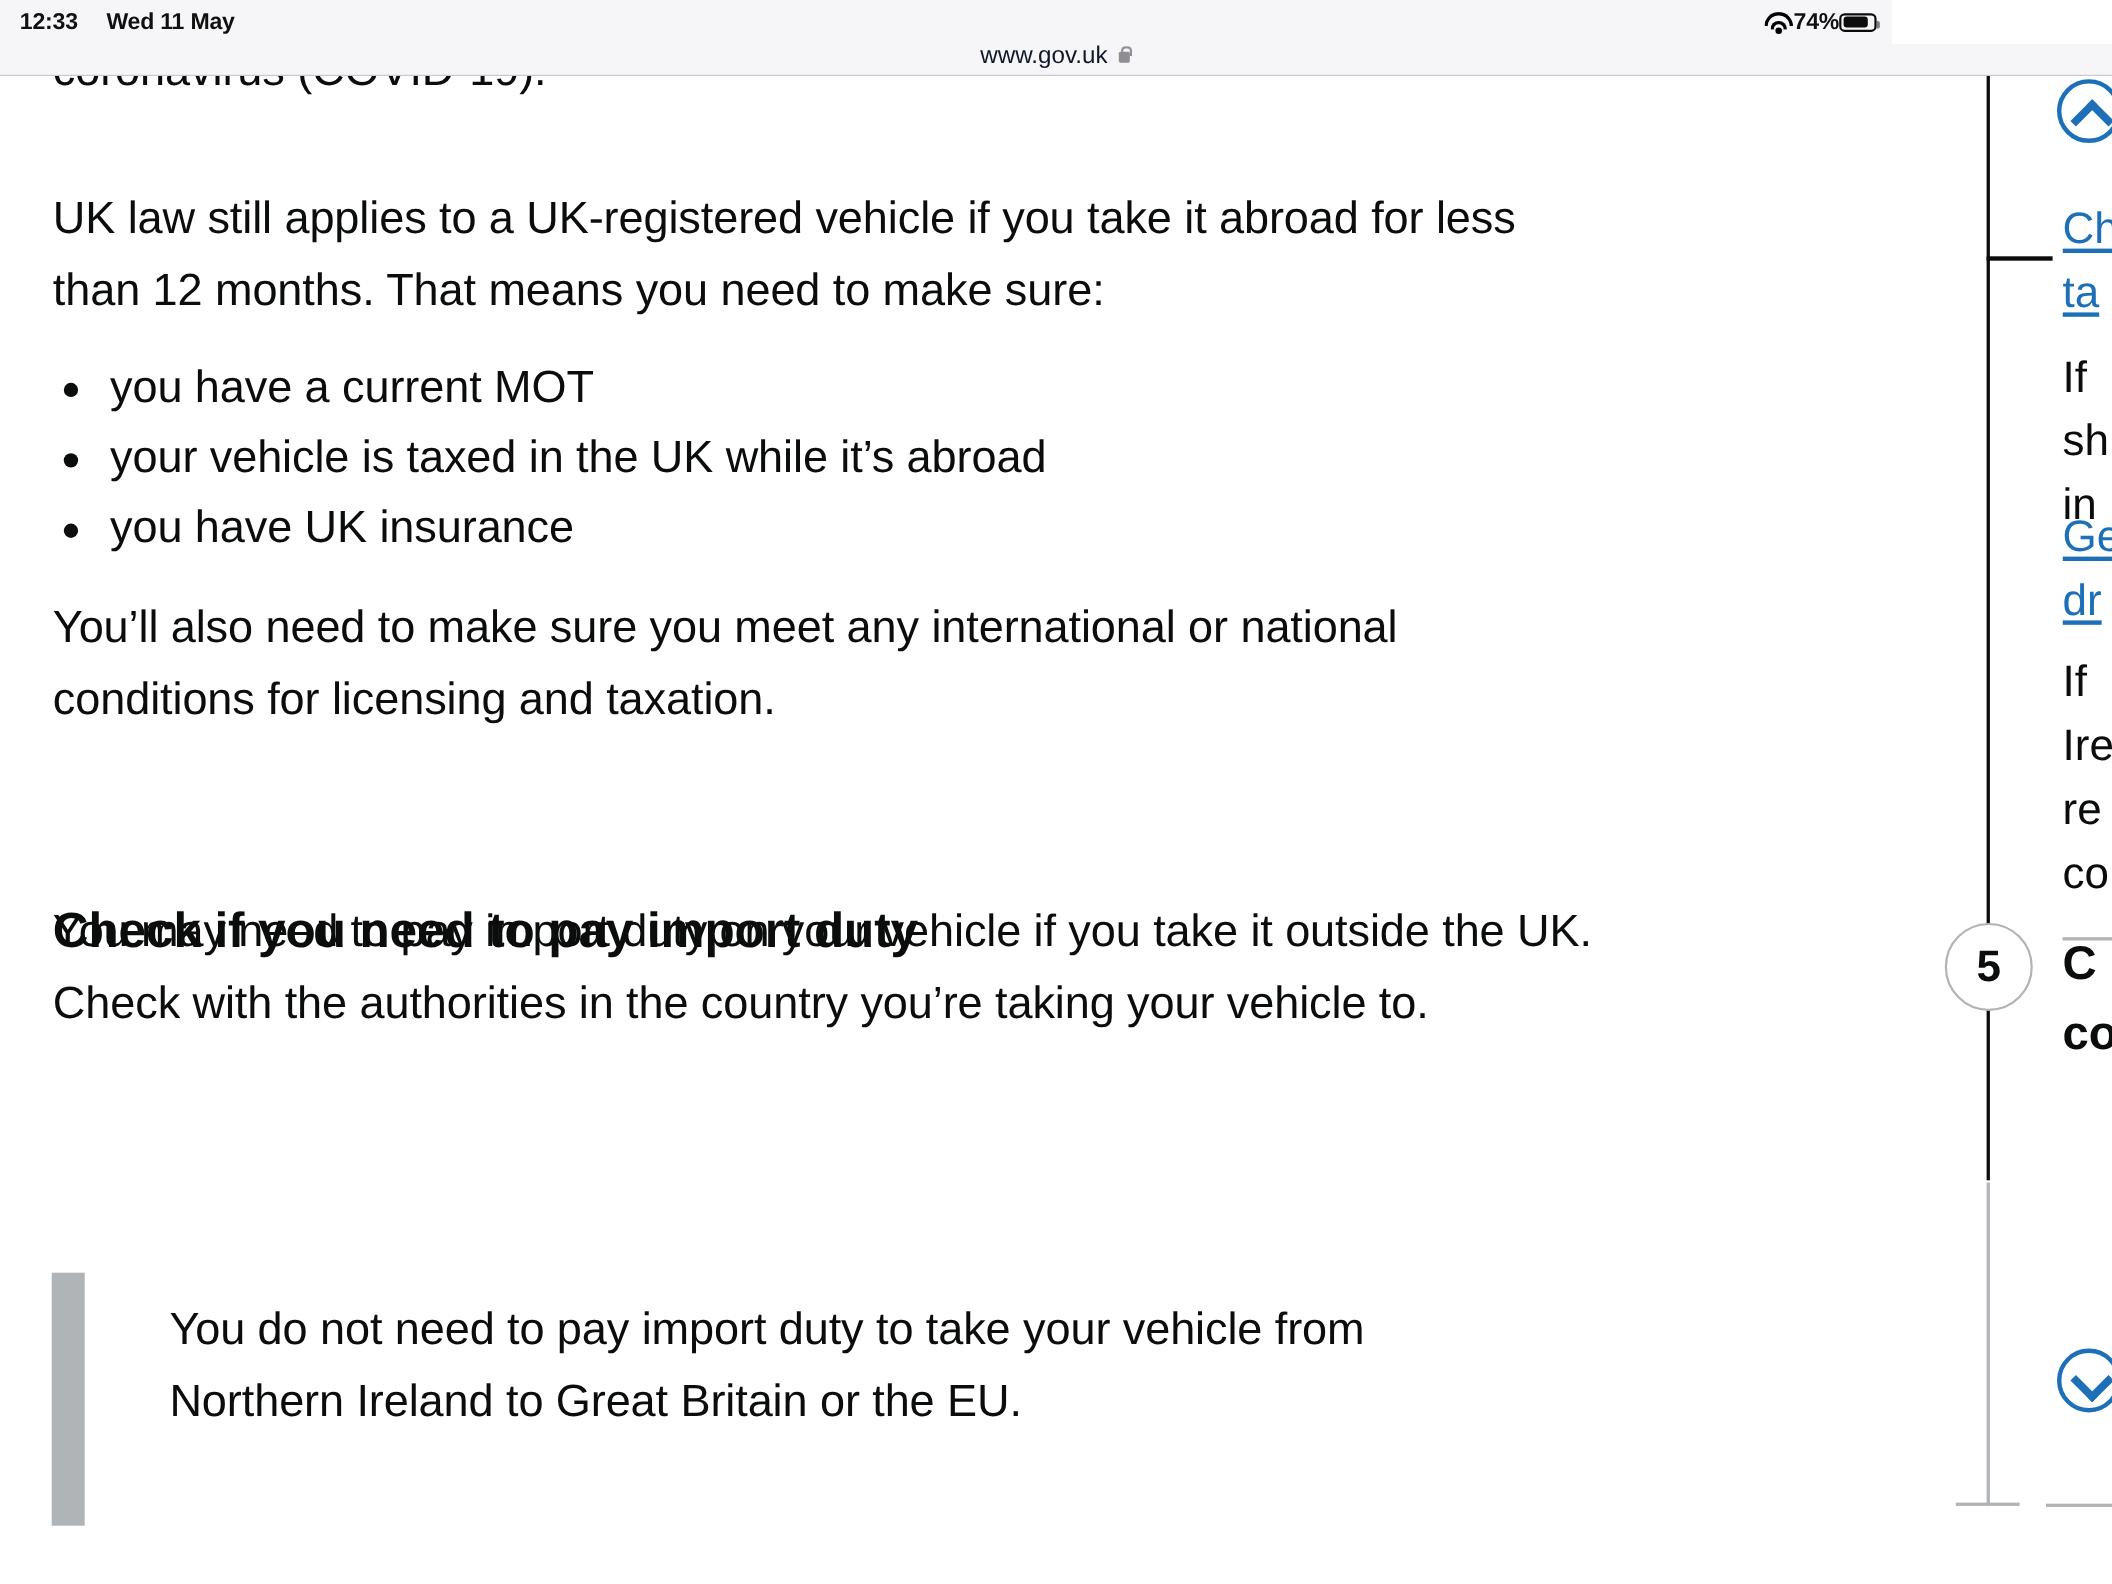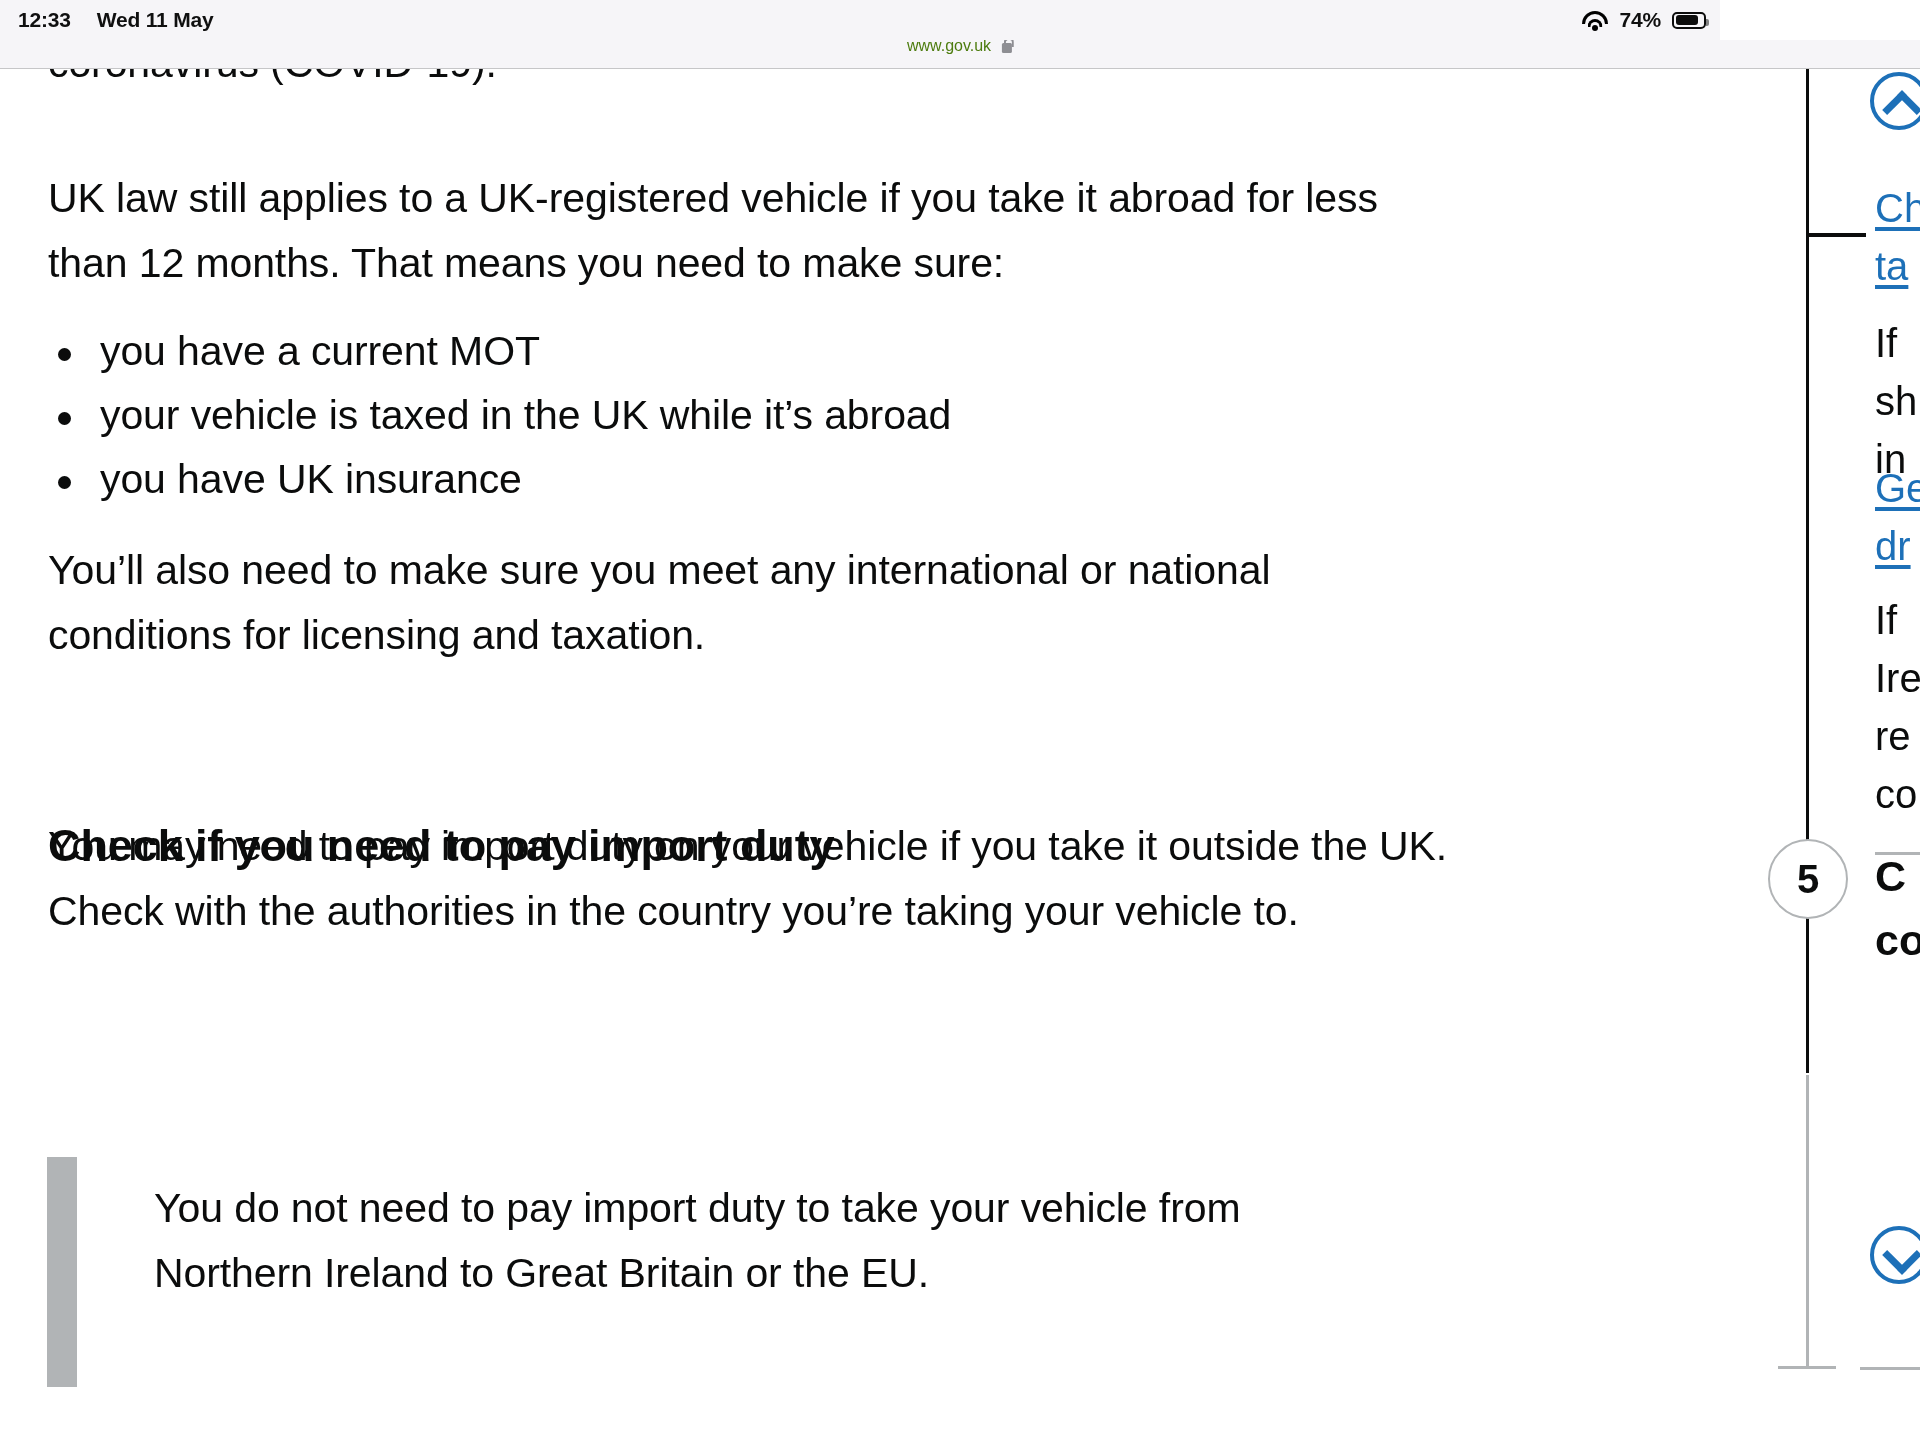--- a/index.html
+++ b/index.html
@@ -18,21 +18,21 @@
     display:flex; align-items:center;
     z-index:40;
   }
   #status-left{
     position:absolute; left:18px; top:0; height:40px;
     display:flex; align-items:center; gap:26px;
     font-size:21px; font-weight:600; color:#101010; letter-spacing:-0.2px;
   }
   #status-right{
     position:absolute; right:14px; top:0; height:40px;
-    display:flex; align-items:center; gap:11px;
+    display:flex; align-items:center; 
   }
   .wifi-ico{ width:28px; height:21px; position:relative; }
   .wifi-ico i{
     position:absolute; left:50%; bottom:0; transform:translateX(-50%);
     border:2.6px solid #000; border-bottom:none;
     border-top-left-radius:60px; border-top-right-radius:60px;
   }
   .wifi-ico i.a{ width:26px; height:13px; bottom:7px; border-width:3px; }
   .wifi-ico i.b{ width:15px; height:8px;  bottom:4px; border-width:3px; }
   .wifi-ico i.c{
@@ -61,21 +61,21 @@
     z-index:39;
   }
   #tabdots{
     position:absolute; left:50%; top:-21px; transform:translateX(-50%);
     display:flex; gap:9px;
   }
   #tabdots span{ width:10px; height:10px; border-radius:50%; background:#9a9a9e; display:block; }
   #urlbar{
     position:absolute; left:50%; top:-3px; transform:translateX(-50%);
     display:flex; align-items:center; gap:9px;
-    font-size:16px; color:#4d7c0f; white-space:nowrap;
+    font-size:22px; color:#0f172a; white-space:nowrap;
   }
   .lock{
     width:13px; height:17px; position:relative; display:inline-block;
   }
   .lock::before{
     content:""; position:absolute; left:1.5px; top:5px; width:10px; height:10px;
     background:#8e8e93; border-radius:1.5px;
   }
   .lock::after{
     content:""; position:absolute; left:3.5px; top:0px; width:6px; height:7px;

